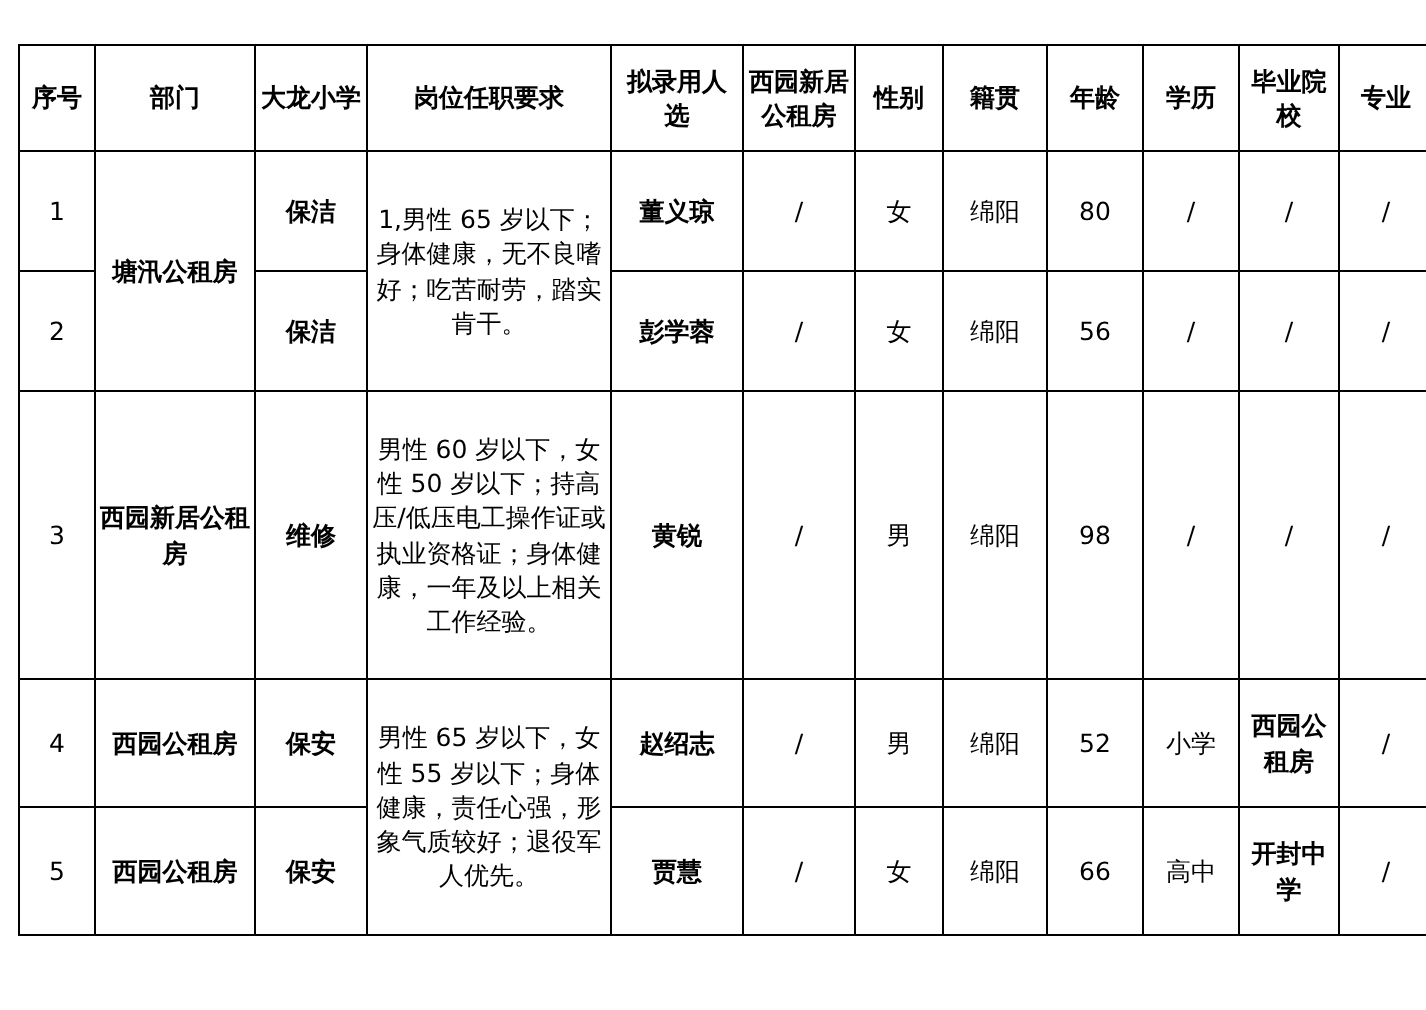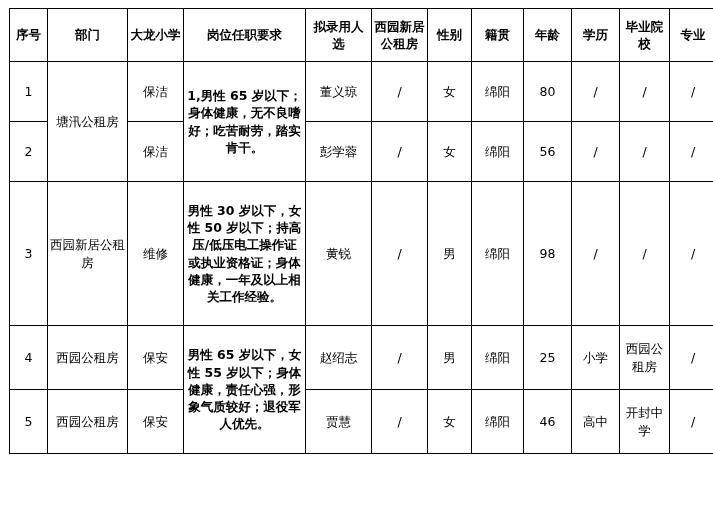--- a/index.html
+++ b/index.html
@@ -12,21 +12,21 @@
     height: 505px;
     font-family: "DejaVu Sans", "Liberation Sans", sans-serif;
     color: #000000;
     overflow: hidden;
   }
   .sheet {
     position: relative;
     width: 590px;
     height: 505px;
     box-sizing: border-box;
-    padding: 8px 9px 0 9px;
+    padding: 22px 9px 0 9px;
   }
   table.grid {
     border-collapse: collapse;
     table-layout: fixed;
     width: 695px;
     margin: 0 auto;
   }
   table.grid td {
     border: 1px solid #000000;
     text-align: center;
@@ -41,24 +41,24 @@
     font-size: 13px;
     height: 46px;
     padding: 2px 1px;
     line-height: 1.28;
   }
   td.req-cell {
     text-align: left;
     padding: 5px 6px 5px 7px;
     line-height: 1.5;
     font-size: 12.5px;
-    font-weight: bold;
   }
   td.dept-cell, td.post-cell, td.name-cell {
     line-height: 1.45;
+    font-weight: bold;
   }
   .r1 { height: 60px; }
   .r2 { height: 60px; }
   .r3 { height: 144px; }
   .r4 { height: 64px; }
   .r5 { height: 64px; }
 </style>
 </head>
 <body>
 
@@ -120,54 +120,54 @@
         <td>56</td>
         <td>/</td>
         <td>/</td>
         <td>/</td>
       </tr>
 
       <tr class="r3">
         <td>3</td>
         <td class="dept-cell">西园新居公租房</td>
         <td class="post-cell">维修</td>
-        <td class="req-cell">男性 30 岁以下，女性 50 岁以下；持高压/低压电工操作证或执业资格证；身体健康，一年及以上相关工作经验。</td>
+        <td class="req-cell">男性 60 岁以下，女性 50 岁以下；持高压/低压电工操作证或执业资格证；身体健康，一年及以上相关工作经验。</td>
         <td class="name-cell">黄锐</td>
         <td>/</td>
         <td>男</td>
         <td>绵阳</td>
         <td>98</td>
         <td>/</td>
         <td>/</td>
         <td>/</td>
       </tr>
 
       <tr class="r4">
         <td>4</td>
         <td class="dept-cell">西园公租房</td>
         <td class="post-cell">保安</td>
         <td class="req-cell" rowspan="2">男性 65 岁以下，女性 55 岁以下；身体健康，责任心强，形象气质较好；退役军人优先。</td>
         <td class="name-cell">赵绍志</td>
         <td>/</td>
         <td>男</td>
         <td>绵阳</td>
-        <td>25</td>
+        <td>52</td>
         <td>小学</td>
         <td class="dept-cell">西园公租房</td>
         <td>/</td>
       </tr>
 
       <tr class="r5">
         <td>5</td>
         <td class="dept-cell">西园公租房</td>
         <td class="post-cell">保安</td>
         <td class="name-cell">贾慧</td>
         <td>/</td>
         <td>女</td>
         <td>绵阳</td>
-        <td>46</td>
+        <td>66</td>
         <td>高中</td>
         <td class="dept-cell">开封中学</td>
         <td>/</td>
       </tr>
     </tbody>
   </table>
 </div>
 
 </body></html>

